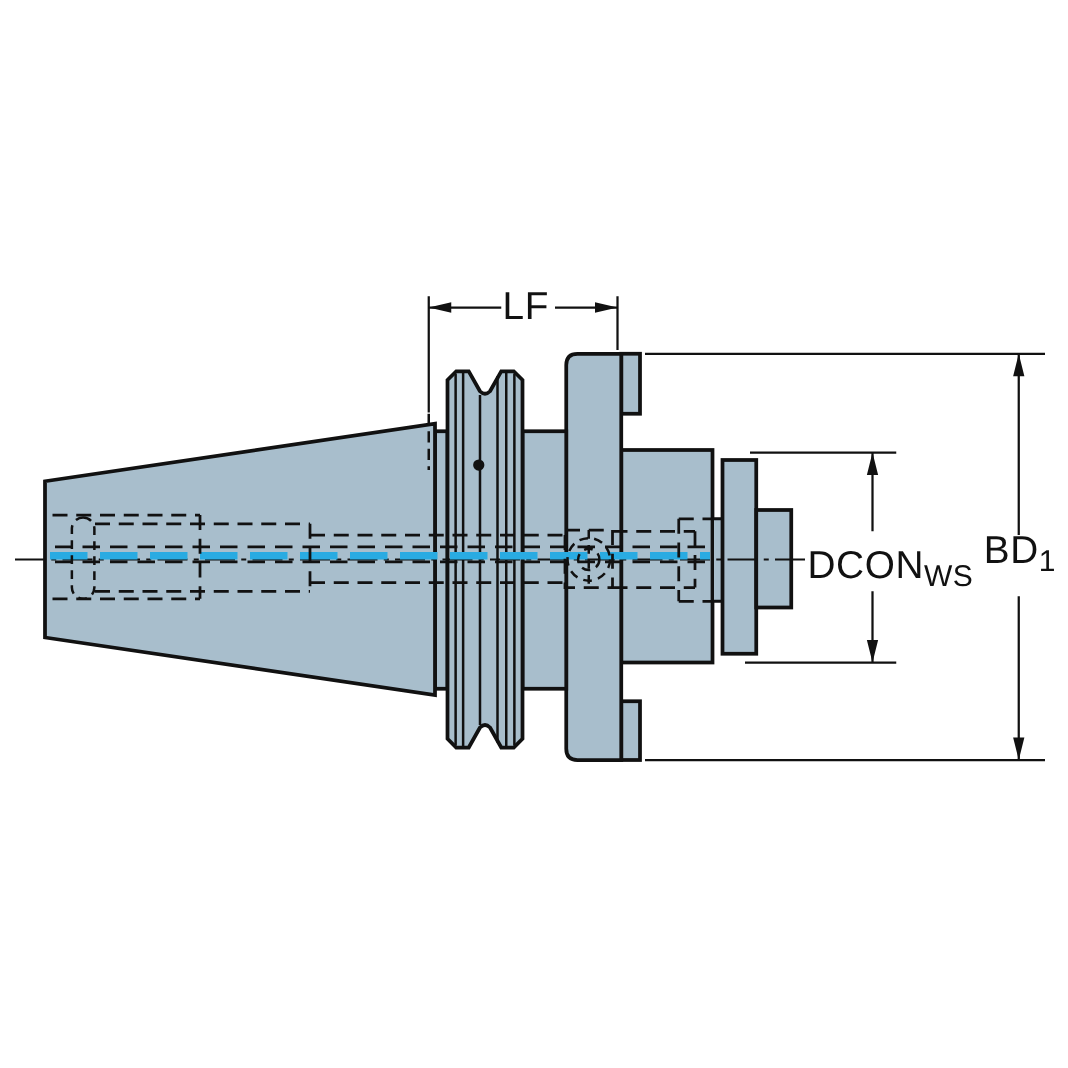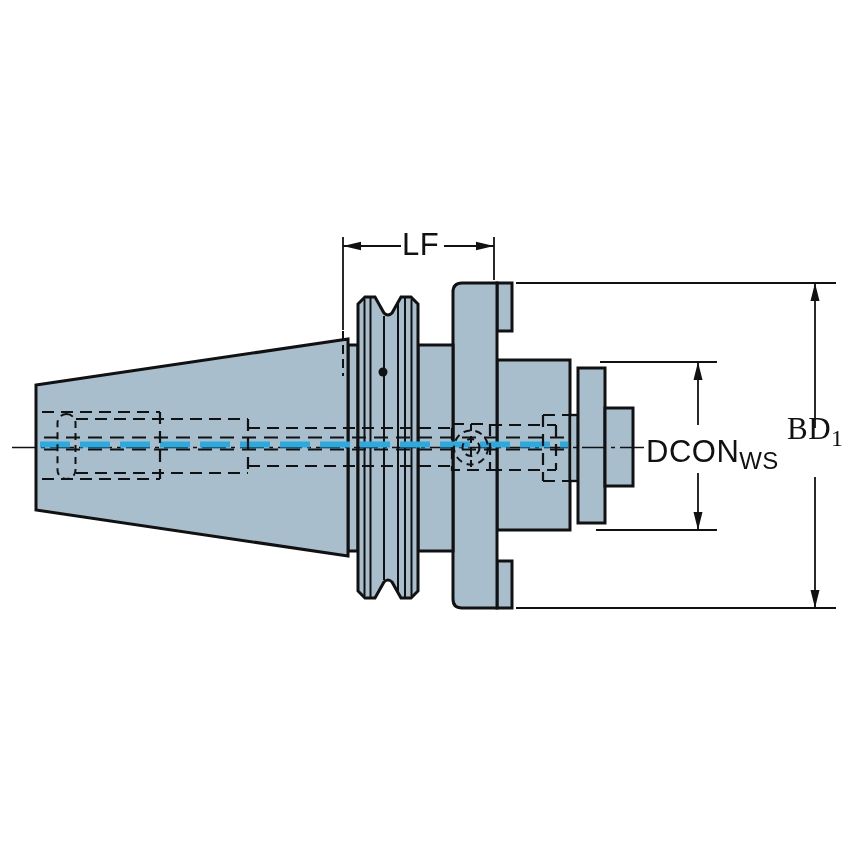--- a/index.html
+++ b/index.html
@@ -149,17 +149,17 @@
   </svg>
 
   <div class="label" style="left:402px;top:229px;">
     <span>LF</span>
   </div>
 
   <div class="label" style="left:646px;top:436px;">
     <span>DCON</span><span class="sub">WS</span>
   </div>
 
-  <div class="label" style="left:787px;top:413px;font-family:Liberation Serif, serif;">
+  <div class="label" style="left:787px;top:424px;">
     <span>BD</span><span class="sub">1</span>
   </div>
 
 </div>
 
 </body></html>

